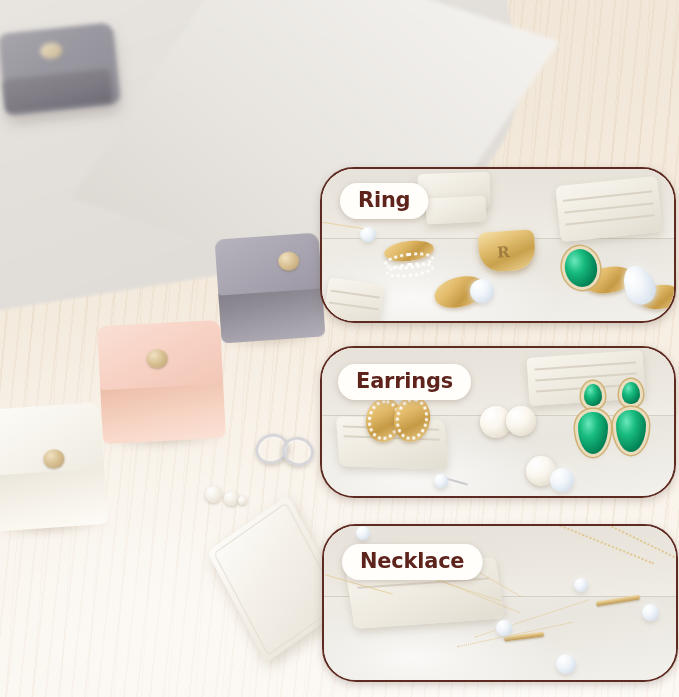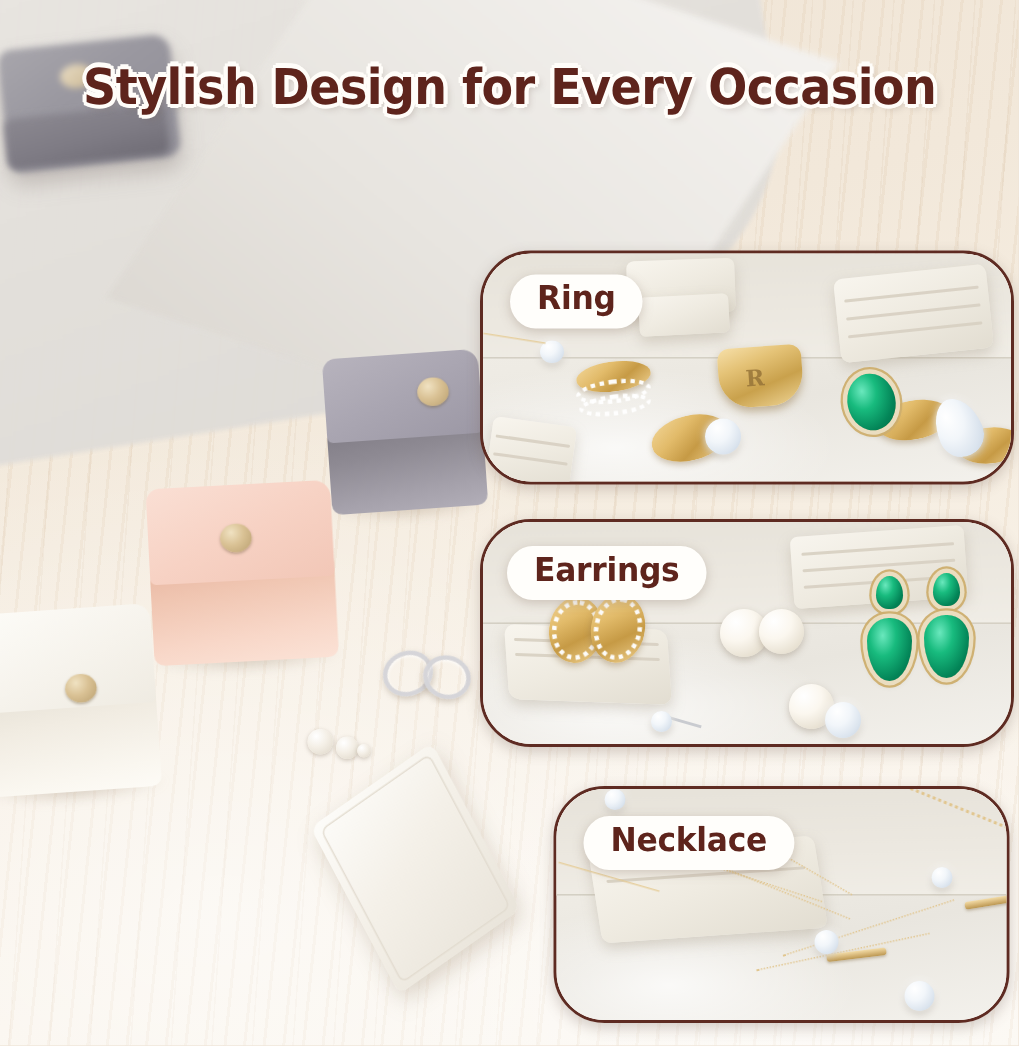--- a/index.html
+++ b/index.html
@@ -177,21 +177,21 @@
     border:2.5px solid #5e2b22;
     border-radius:34px;
     overflow:hidden;
     box-shadow:0 3px 9px rgba(120,100,88,.30);
     z-index:20;
   }
   .panel-photo { position:absolute; inset:0; }
 
   #panel-ring     { left:320px; top:167px; width:356px; height:156px; }
   #panel-earrings { left:320px; top:346px; width:356px; height:152px; }
-  #panel-necklace { left:322px; top:524px; width:304px; height:158px;margin-left:47px; }
+  #panel-necklace { left:322px; top:524px; width:356px; height:158px; }
 
   
   .studio-bg {
     position:absolute; inset:0;
     background:
       radial-gradient(ellipse 60% 50% at 25% 85%, rgba(255,255,255,.75) 0%, rgba(255,255,255,0) 70%),
       linear-gradient(170deg,#f2efe9 0%, #eeebe4 38%, #e9e6df 62%, #f3f1ec 100%);
   }
   .studio-shelf {
     position:absolute; left:-10%; top:0; width:120%; height:46%;
@@ -312,23 +312,20 @@
 
     <div class="ring-hoop" id="hoop-a"></div>
     <div class="ring-hoop" id="hoop-b"></div>
     <div class="pearl-dot" id="pearl-1"></div>
     <div class="pearl-dot" id="pearl-2"></div>
     <div class="pearl-dot" id="pearl-3"></div>
 
     <div class="tray-flat"></div>
   </div>
 
-  <div class="title-wrap">
-    <span class="title">Stylish Design for Every Occasion</span>
-  </div>
 
   <div class="panel" id="panel-ring">
     <div class="panel-photo studio-bg">
       <div class="studio-shelf"></div>
 
       <div class="blk" style="left:96px;top:4px;width:72px;height:36px;border-radius:5px;transform:rotate(-2deg);"></div>
       <div class="blk" style="left:104px;top:28px;width:60px;height:26px;border-radius:4px;transform:rotate(-3deg);"></div>
       <div class="blk" style="left:236px;top:12px;width:102px;height:56px;border-radius:6px;transform:rotate(-6deg);">
         <div class="line" style="top:14px;"></div>
         <div class="line" style="top:26px;"></div>

